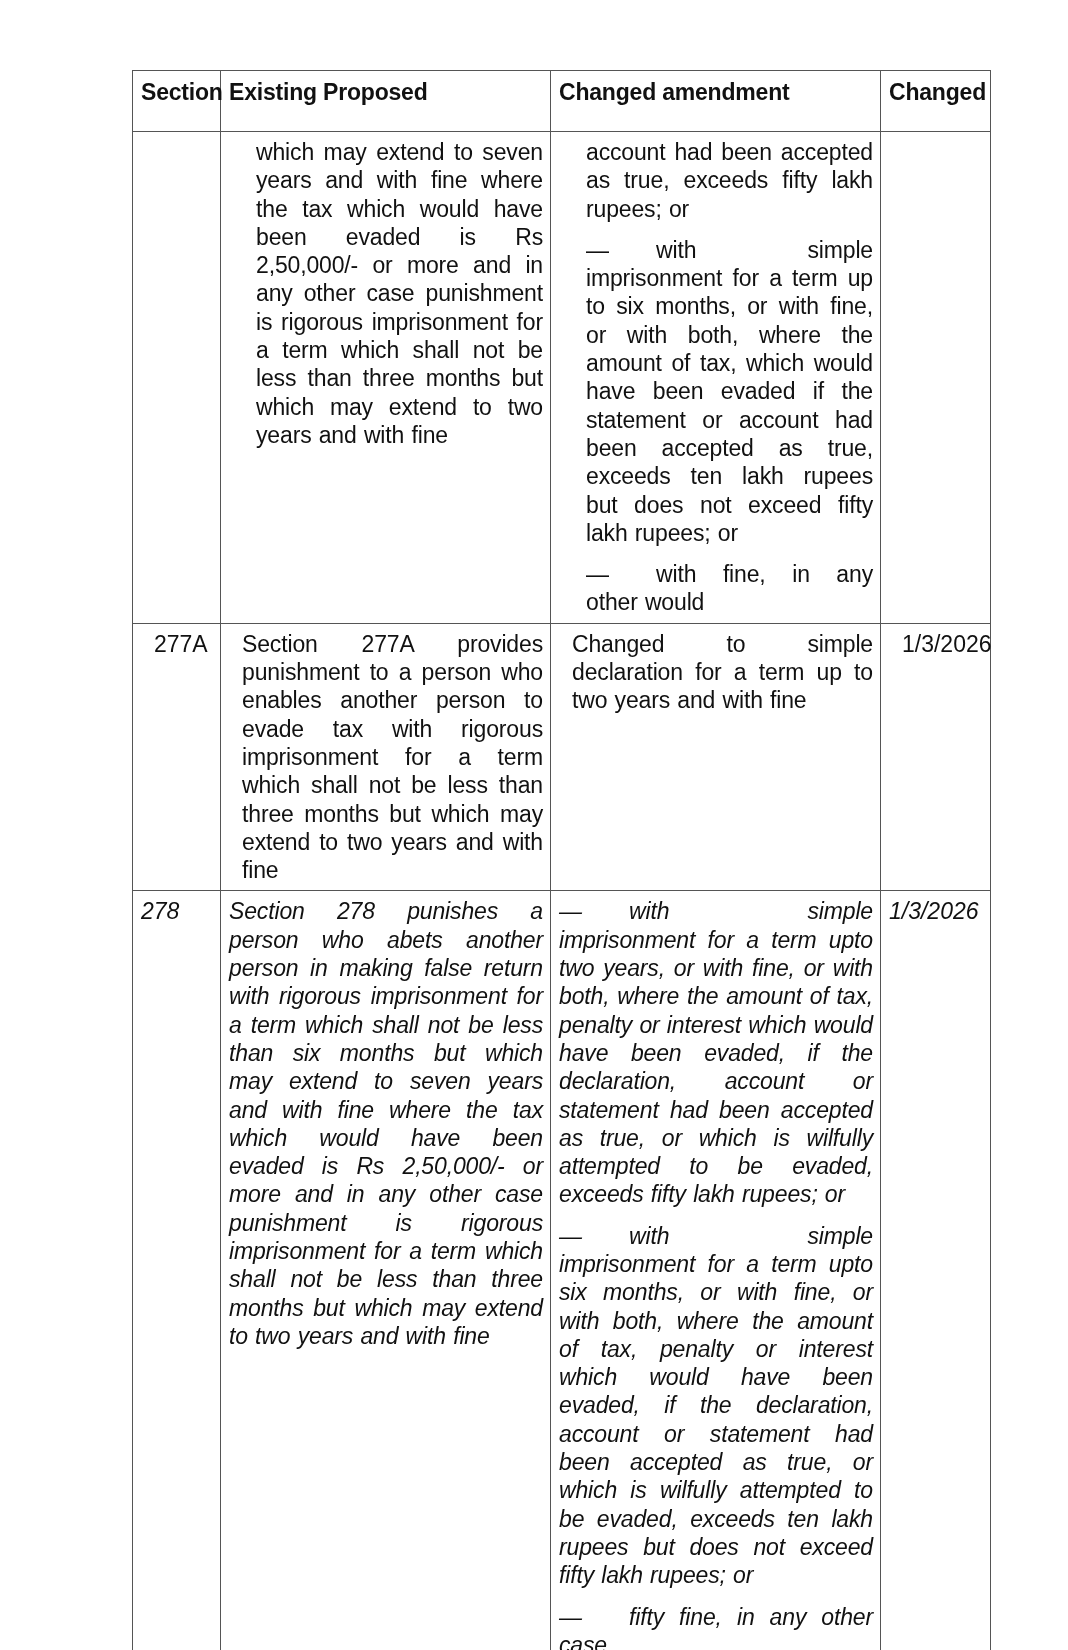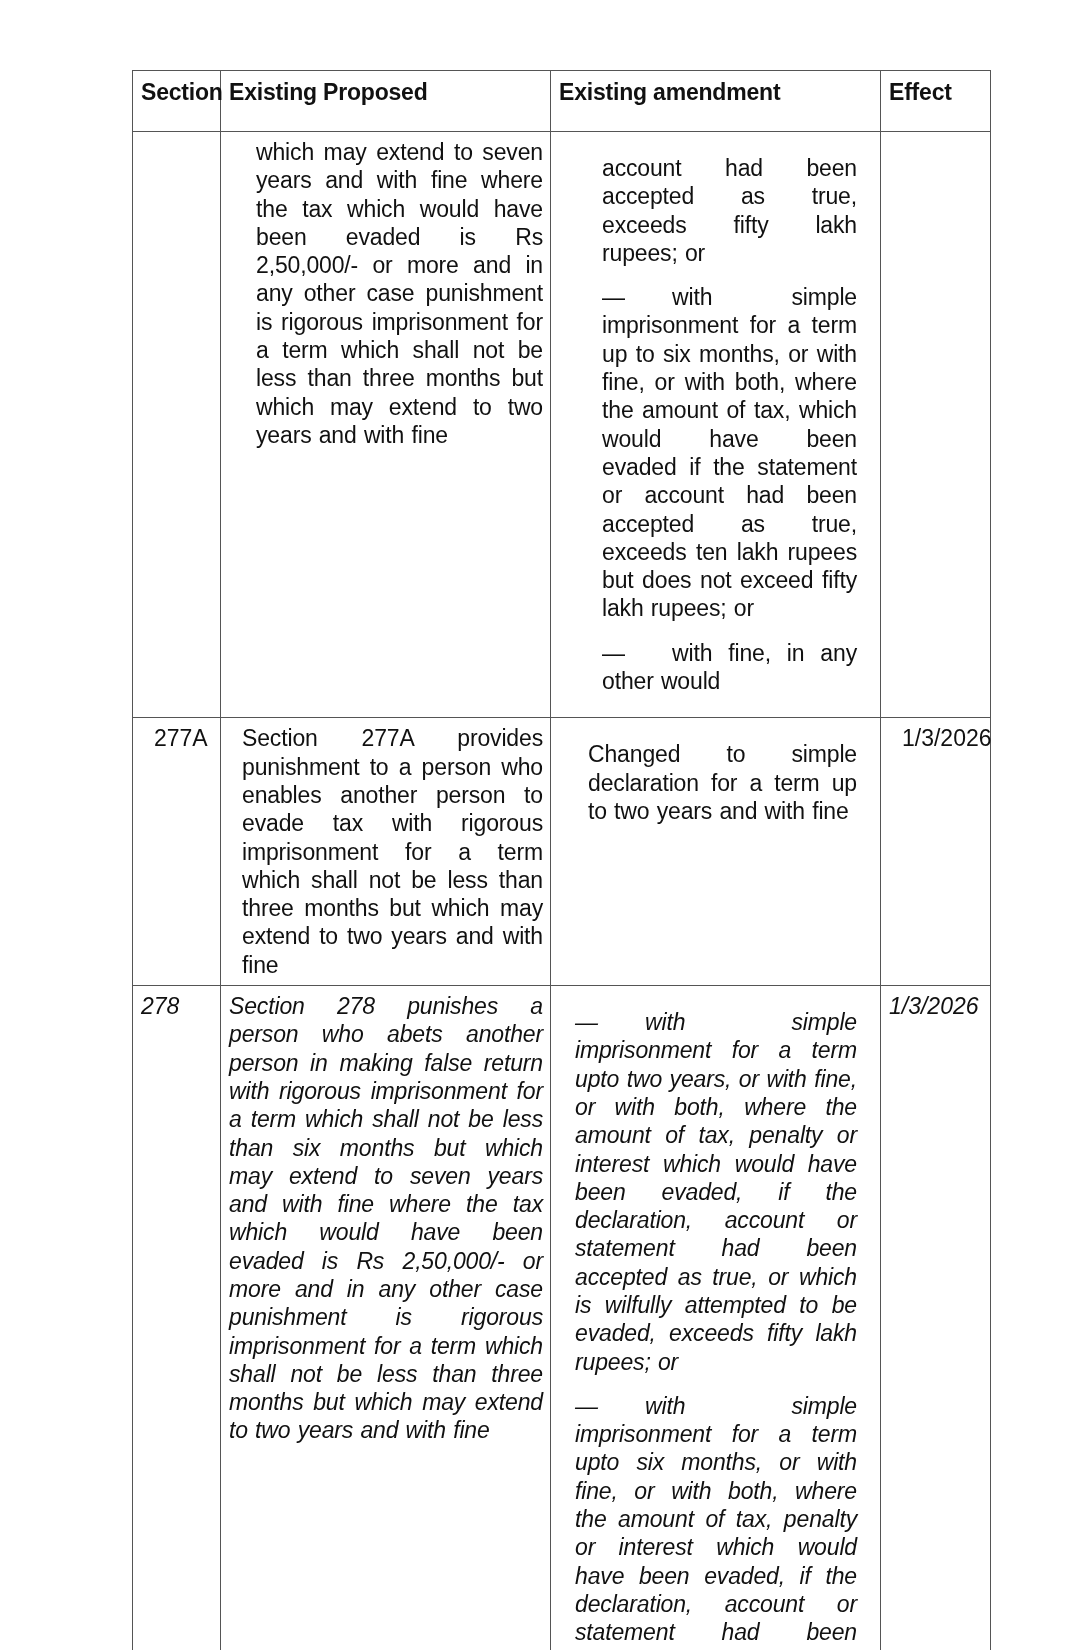--- a/index.html
+++ b/index.html
@@ -12,21 +12,21 @@
   }
   table.amend col.c1 { width: 88px; }
   table.amend col.c2 { width: 330px; }
   table.amend col.c3 { width: 330px; }
   table.amend col.c4 { width: 110px; }
   table.amend th, table.amend td {
     border: 1.5px solid #555555; vertical-align: top;
     padding: 6px 7px 6px 8px; text-align: justify;
   }
   table.amend th { font-weight: bold; text-align: left; height: 47px; padding-top: 7px; letter-spacing: -0.2px; }
-  table.amend td p { margin: 16px; }
+  table.amend td p { margin: 0; }
   table.amend td p + p { margin-top: 13px; }
   tr.r1 td { height: 362px; padding-left: 35px; }
   tr.r2 td { height: 217px; padding-left: 21px; }
   tr.r3 td { height: 674px; font-style: italic; }
   .dash { display: inline-block; width: 70px; text-align: left; }
   td.effect, td.section { text-align: left; }
   td.prov { letter-spacing: -0.15px; word-spacing: 1px; }
 </style>
 </head>
 <body>
@@ -35,22 +35,22 @@
   <colgroup>
       <col class="c1">
       <col class="c2">
       <col class="c3">
       <col class="c4">
     </colgroup>
   <thead>
     <tr>
       <th>Section</th>
       <th>Existing Proposed</th>
-      <th>Existing amendment</th>
-      <th>Effect</th>
+      <th>Changed amendment</th>
+      <th>Changed</th>
     </tr>
   </thead>
   <tbody>
     <tr class="r1">
       <td class="section"></td>
       <td class="prov">which  may extend to seven years and with fine where the tax which would have been evaded is Rs 2,50,000/- or more and in any other case punishment is rigorous imprisonment for a term which shall not be less than three months but which  may extend to two years and with fine</td>
       <td class="prov">
         <p><span>account had been accepted as true, exceeds fifty lakh rupees; or</span></p>
         <p><span class="dash">—</span><span>with simple imprisonment for a term up to six months, or with fine, or with both, where the amount of tax, which would have been evaded if the  statement  or account had been accepted as true, exceeds ten lakh rupees but does not exceed fifty lakh rupees; or</span></p>
         <p><span class="dash">—</span><span>with fine, in any other would</span></p>

